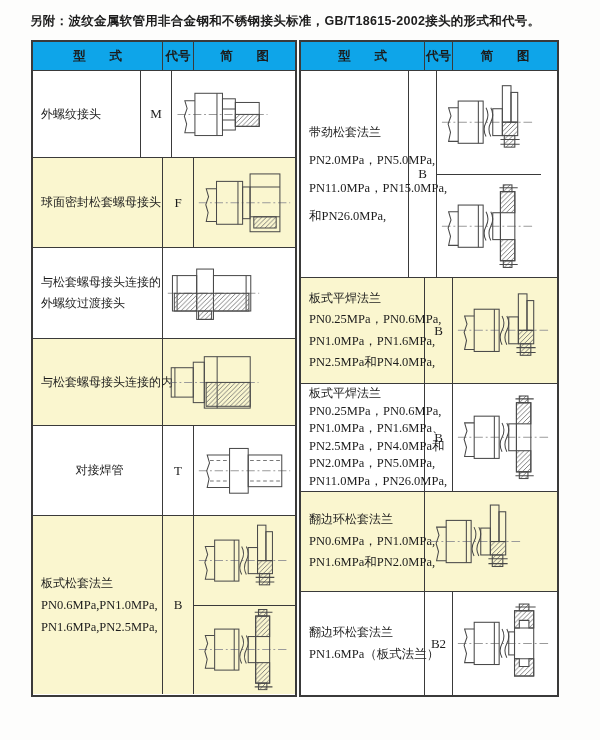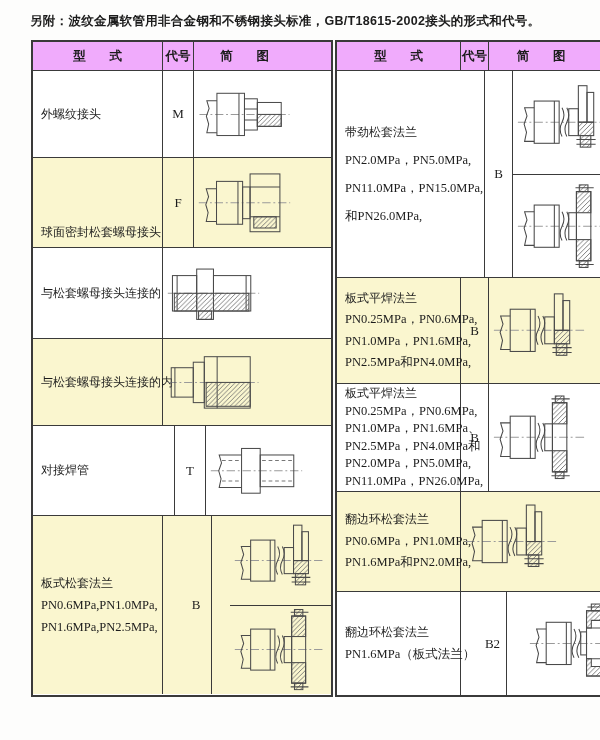--- a/index.html
+++ b/index.html
@@ -3,24 +3,24 @@
 <meta charset="utf-8">
 <style>
   * { margin:0; padding:0; box-sizing:border-box; }
   html,body { width:600px; height:740px; }
   body { background:#fdfdfc; font-family:"Liberation Sans", sans-serif; color:#1c1c1c; position:relative; overflow:hidden; }
   .title { position:absolute; left:30px; top:13px; font-size:12.5px; font-weight:700; letter-spacing:.3px; white-space:nowrap; }
   .tables-wrap { position:absolute; left:31px; top:40px; display:flex; }
   .tbl { border:2px solid #3a3a3a; background:#fff; }
   .tbl + .tbl { margin-left:2px; }
   .hdr-row, .body-row { display:flex; border-bottom:1px solid #3a3a3a; }
-  .body-row:last-child { border-bottom:none;gap:18px; }
+  .body-row:last-child { border-bottom:none; }
   .cell { border-right:1px solid #3a3a3a; }
   .cell:last-child { border-right:none; }
-  .hdr-row { background:#f0abfc; }
+  .hdr-row { background:#0ea5e9; }
   .hdr-cell { display:flex; align-items:center; justify-content:center; font-size:12.5px; font-weight:600; height:28px; }
   .sp { letter-spacing:1.9em; text-indent:1.9em; }
   .type-cell { display:flex; flex-direction:column; justify-content:center; padding:4px 4px 4px 8px; font-size:12px; }
   .type-cell .ln { white-space:nowrap; }
   .type-cell .ln.serif { font-family:"Liberation Serif", serif; font-size:12.5px; }
   .code-cell { display:flex; align-items:center; justify-content:center; font-family:"Liberation Serif", serif; font-size:13px; }
   .sketch-cell { display:flex; flex-direction:column; }
   .diag-box { flex:1; display:flex; align-items:center; justify-content:center; overflow:hidden; }
   .diag-box.split { border-bottom:1px solid #3a3a3a; }
   .diag { width:96%; height:94%; }
@@ -168,48 +168,49 @@
           <span class="sp">型式</span>
         </div>
         <div class="hdr-cell cell" style="width: 31px;">
           <span>代号</span>
         </div>
         <div class="hdr-cell cell" style="width: 101px;">
           <span class="sp">简图</span>
         </div>
       </div>
       <div class="body-row" style="height: 87px;">
+        <div class="type-cell cell" style="width: 108px; line-height: 21px;">
+          <div class="ln">外螺纹接头</div>
+        </div>
+        <div class="code-cell cell" style="width: 31px;">M</div>
+        <div class="sketch-cell cell" style="width: 101px;">
+          <div class="diag-box">
+            <svg class="diag" viewBox="0 0 104 88" preserveAspectRatio="xMidYMid meet">
+              <use href="#sym-male-thread"></use>
+            </svg>
+          </div>
+        </div>
+      </div>
+      <div class="body-row hl" style="height: 90px;">
         <div class="type-cell cell" style="width: 130px; line-height: 21px;">
-          <div class="ln">外螺纹接头</div>
-        </div>
-        <div class="code-cell cell" style="width: 31px;">M</div>
-        <div class="sketch-cell cell" style="width: 101px;">
-          <div class="diag-box">
-            <svg class="diag" viewBox="0 0 104 88" preserveAspectRatio="xMidYMid meet">
-              <use href="#sym-male-thread"></use>
-            </svg>
-          </div>
-        </div>
-      </div>
-      <div class="body-row hl" style="height: 90px;">
-        <div class="type-cell cell" style="width: 130px; line-height: 21px; justify-content: flex-end;">
           <div class="ln">球面密封松套螺母接头</div>
         </div>
         <div class="code-cell cell" style="width: 31px;">F</div>
         <div class="sketch-cell cell" style="width: 101px;">
           <div class="diag-box">
             <svg class="diag" viewBox="0 0 104 88" preserveAspectRatio="xMidYMid meet">
               <use href="#sym-swivel-nut"></use>
             </svg>
           </div>
         </div>
       </div>
       <div class="body-row" style="height: 91px;">
         <div class="type-cell cell" style="width: 130px; line-height: 21px;">
           <div class="ln">与松套螺母接头连接的</div>
+          <div class="ln">外螺纹过渡接头</div>
         </div>
         <div class="sketch-cell cell" style="width: 101px;">
           <div class="diag-box">
             <svg class="diag" viewBox="0 0 104 88" preserveAspectRatio="xMidYMid meet">
               <use href="#sym-double-male"></use>
             </svg>
           </div>
         </div>
       </div>
       <div class="body-row hl" style="height: 87px;">
@@ -218,21 +219,21 @@
         </div>
         <div class="sketch-cell cell" style="width: 101px;">
           <div class="diag-box">
             <svg class="diag" viewBox="0 0 104 88" preserveAspectRatio="xMidYMid meet">
               <use href="#sym-male-female"></use>
             </svg>
           </div>
         </div>
       </div>
       <div class="body-row" style="height: 90px;">
-        <div class="type-cell cell" style="width: 142px; line-height: 21px;">
+        <div class="type-cell cell" style="width: 130px; line-height: 21px; text-align: center;">
           <div class="ln">对接焊管</div>
         </div>
         <div class="code-cell cell" style="width: 31px;">T</div>
         <div class="sketch-cell cell" style="width: 101px;">
           <div class="diag-box">
             <svg class="diag" viewBox="0 0 104 88" preserveAspectRatio="xMidYMid meet">
               <use href="#sym-butt-weld"></use>
             </svg>
           </div>
         </div>
@@ -264,21 +265,21 @@
           <span class="sp">型式</span>
         </div>
         <div class="hdr-cell cell" style="width: 28px;">
           <span>代号</span>
         </div>
         <div class="hdr-cell cell" style="width: 104px;">
           <span class="sp">简图</span>
         </div>
       </div>
       <div class="body-row" style="height: 207px;">
-        <div class="type-cell cell" style="width: 148px; line-height: 28px;">
+        <div class="type-cell cell" style="width: 108px; line-height: 28px;">
           <div class="ln">带劲松套法兰</div>
           <div class="ln serif">PN2.0MPa，PN5.0MPa,</div>
           <div class="ln serif">PN11.0MPa，PN15.0MPa,</div>
           <div class="ln serif">和PN26.0MPa,</div>
         </div>
         <div class="code-cell cell" style="width: 28px;">B</div>
         <div class="sketch-cell cell" style="width: 104px;">
           <div class="diag-box split" style="height: 101px;">
             <svg class="diag" viewBox="0 0 104 88" preserveAspectRatio="xMidYMid meet">
               <use href="#sym-flange-plate"></use>

